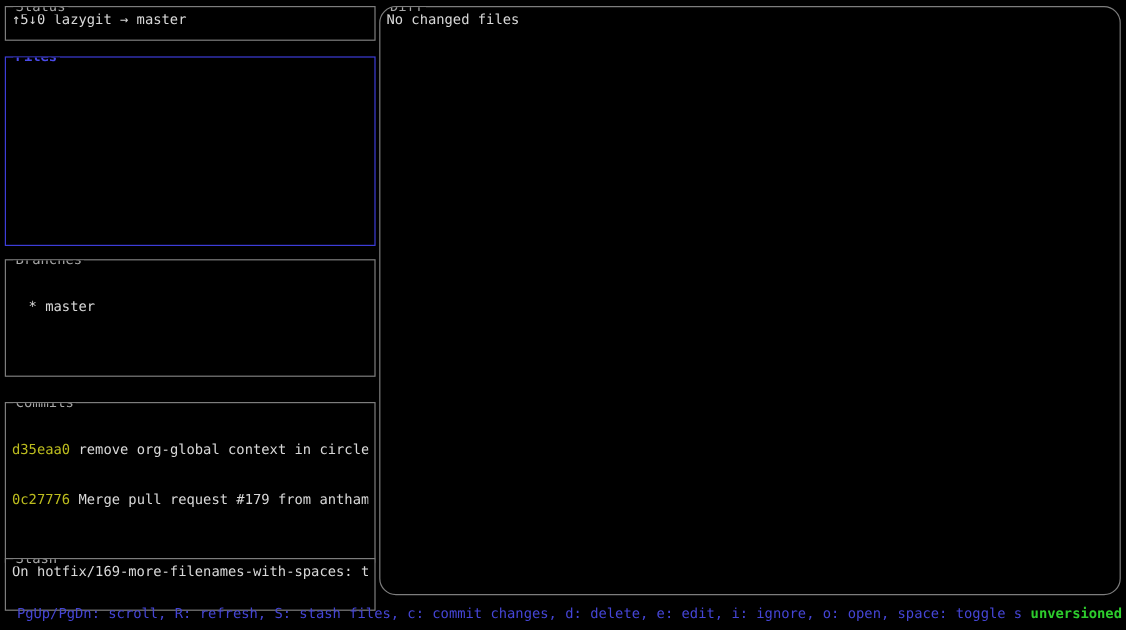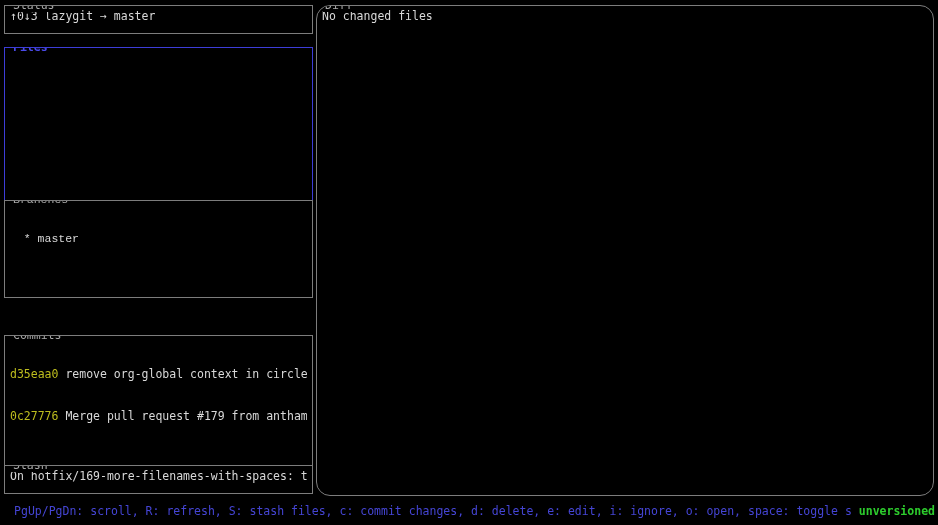--- a/index.html
+++ b/index.html
@@ -32,23 +32,23 @@
     color: #a8a8a8;
     line-height: 14px;
     white-space: pre;
   }
   .panel.focused { border-color: #3d3dd8; }
   .panel.focused .panel-title { color: #4a4ae8; font-weight: bold; }
 
   
   .panel.status   { left: 4px;  top: 5px;   width: 309px; height: 29px;  }
   .panel.files    { left: 4px;  top: 47px;  width: 309px; height: 158px; }
-  .panel.branches { left: 4px;  top: 200px; width: 309px; height: 98px; font-family: Liberation Mono, monospace; }
+  .panel.branches { left: 4px;  top: 216px; width: 309px; height: 98px; }
   .panel.commits  { left: 4px;  top: 325px; width: 309px; height: 134px; margin-top: 10px; }
-  .panel.stash    { left: 4px;  top: 465px; width: 309px; height: 29px;  }
+  .panel.stash    { left: 4px;  top: 465px; width: 309px; height: 44px;  }
   .panel.diff     { left: 316px; top: 5px;  width: 618px; height: 491px; border-radius: 14px; }
 
   .row { white-space: pre; height: 14px; overflow: hidden; }
   .pre { white-space: pre; }
 
   [data-color="default"] { color: #d8d8d8; }
 
   .sha { color: #bdbd1e; }
   .msg { color: #d8d8d8; }
 
@@ -74,21 +74,21 @@
     font-weight: bold;
   }
 </style>
 </head>
 <body>
 
 <div class="screen">
 
   <div class="panel status">
     <span class="panel-title">Status</span>
-    <div class="content">↑0↓3 lazygit → master</div>
+    <div class="content">↑5↓0 lazygit → master</div>
   </div>
 
   <div class="panel files focused">
     <span class="panel-title">Files</span>
     <div class="content"></div>
   </div>
 
   <div class="panel branches">
     <span class="panel-title">Branches</span>
     <div class="content">

